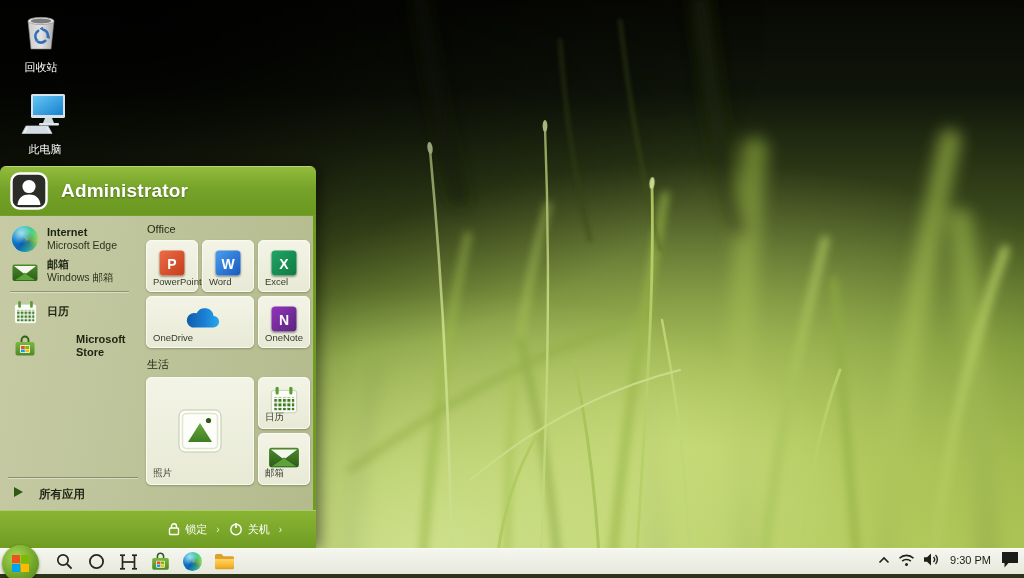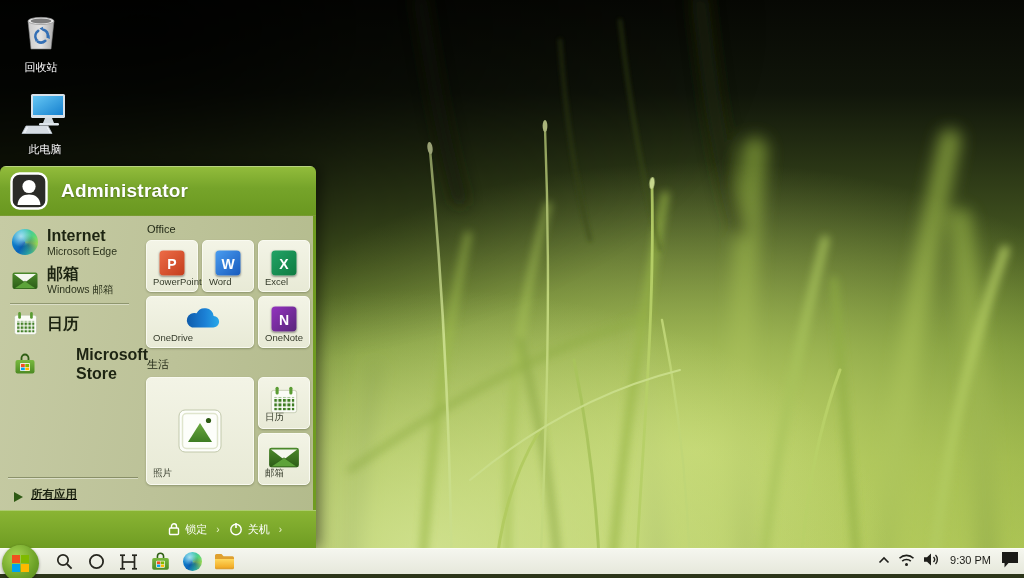--- a/index.html
+++ b/index.html
@@ -30,21 +30,21 @@
     gap:5px;padding-right:30px;background:linear-gradient(#8ab534,#6f9c22);
     box-shadow:inset 0 1px 0 rgba(255,255,255,.3);color:#fff;font-size:11px;}
   .ft-item{display:flex;align-items:center;gap:5px;cursor:pointer;}
   .ft-arrow{font-size:10px;color:#eaf4cd;margin:0 4px;}
 
   
   .sm-sidebar{position:absolute;left:0;top:0;width:143px;padding:7px 0 0 8px;box-sizing:border-box;}
   .side-item{display:flex;align-items:center;gap:9px;padding:3px 0 3px 4px;min-height:26px;}
   .side-icon{width:26px;height:26px;flex:none;display:flex;align-items:center;justify-content:center;}
   .side-text{display:flex;flex-direction:column;line-height:1.2;}
-  .t1{font-size:16px;font-weight:bold;color:#1d2412;}
+  .t1{font-size:11px;font-weight:bold;color:#1d2412;}
   .t2{font-size:10.5px;color:#2c331d;text-align:center;}
   .t2:empty{display:none;}
   .side-divider{height:1px;background:rgba(70,80,42,.4);box-shadow:0 1px 0 rgba(255,255,255,.4);
     margin:4px 14px 4px 2px;}
   .mt2{margin-top:2px;gap:38px;}
 
   
   .sm-tiles{position:absolute;left:146px;top:0;width:166px;padding-top:6px;}
   .group-label{font-size:11px;color:#242b18;margin:1px 0 5px 1px;}
   .group-label.second{margin-top:9px;}
@@ -74,21 +74,21 @@
     background:radial-gradient(circle at 34% 28%,rgba(255,255,255,.6),rgba(255,255,255,0) 42%),
     radial-gradient(circle at 62% 62%,rgba(6,60,130,.55),rgba(6,60,130,0) 45%),
     conic-gradient(from 215deg,#0b63b8,#1088d0 18%,#27b8d0 35%,#55d47e 55%,#a2e14d 68%,#2fb2a4 85%,#0b63b8);}
   .edge-26{width:26px;height:26px;}
   .edge-19{width:19px;height:19px;}
 
   
   .sm-allapps{position:absolute;left:8px;bottom:8px;width:130px;}
   .aa-divider{height:1px;background:rgba(70,80,42,.45);box-shadow:0 1px 0 rgba(255,255,255,.4);
     margin-bottom:9px;}
-  .aa-row{display:flex;align-items:flex-end;gap:8px;padding-left:6px;cursor:pointer;text-decoration:underline;}
+  .aa-row{display:flex;align-items:flex-start;gap:16px;padding-left:6px;cursor:pointer;}
   .aa-tri{width:0;height:0;border-left:9px solid #2e5a14;border-top:5.5px solid transparent;
     border-bottom:5.5px solid transparent;}
   .aa-label{font-size:11.5px;font-weight:bold;color:#1d2412;}
 
   
   .taskbar{position:absolute;left:0;right:0;bottom:0;height:30px;}
   .tb-main{position:absolute;inset:0 0 4px 0;background:linear-gradient(#f5f6ef,#e6e8db);
     border-top:1px solid #fbfcf4;display:flex;align-items:flex-start;}
   .tb-strip{position:absolute;left:0;right:0;bottom:0;height:4px;background:#2c3519;}
   .start-orb{position:absolute;left:2px;top:-4px;width:37px;height:37px;border-radius:50%;

